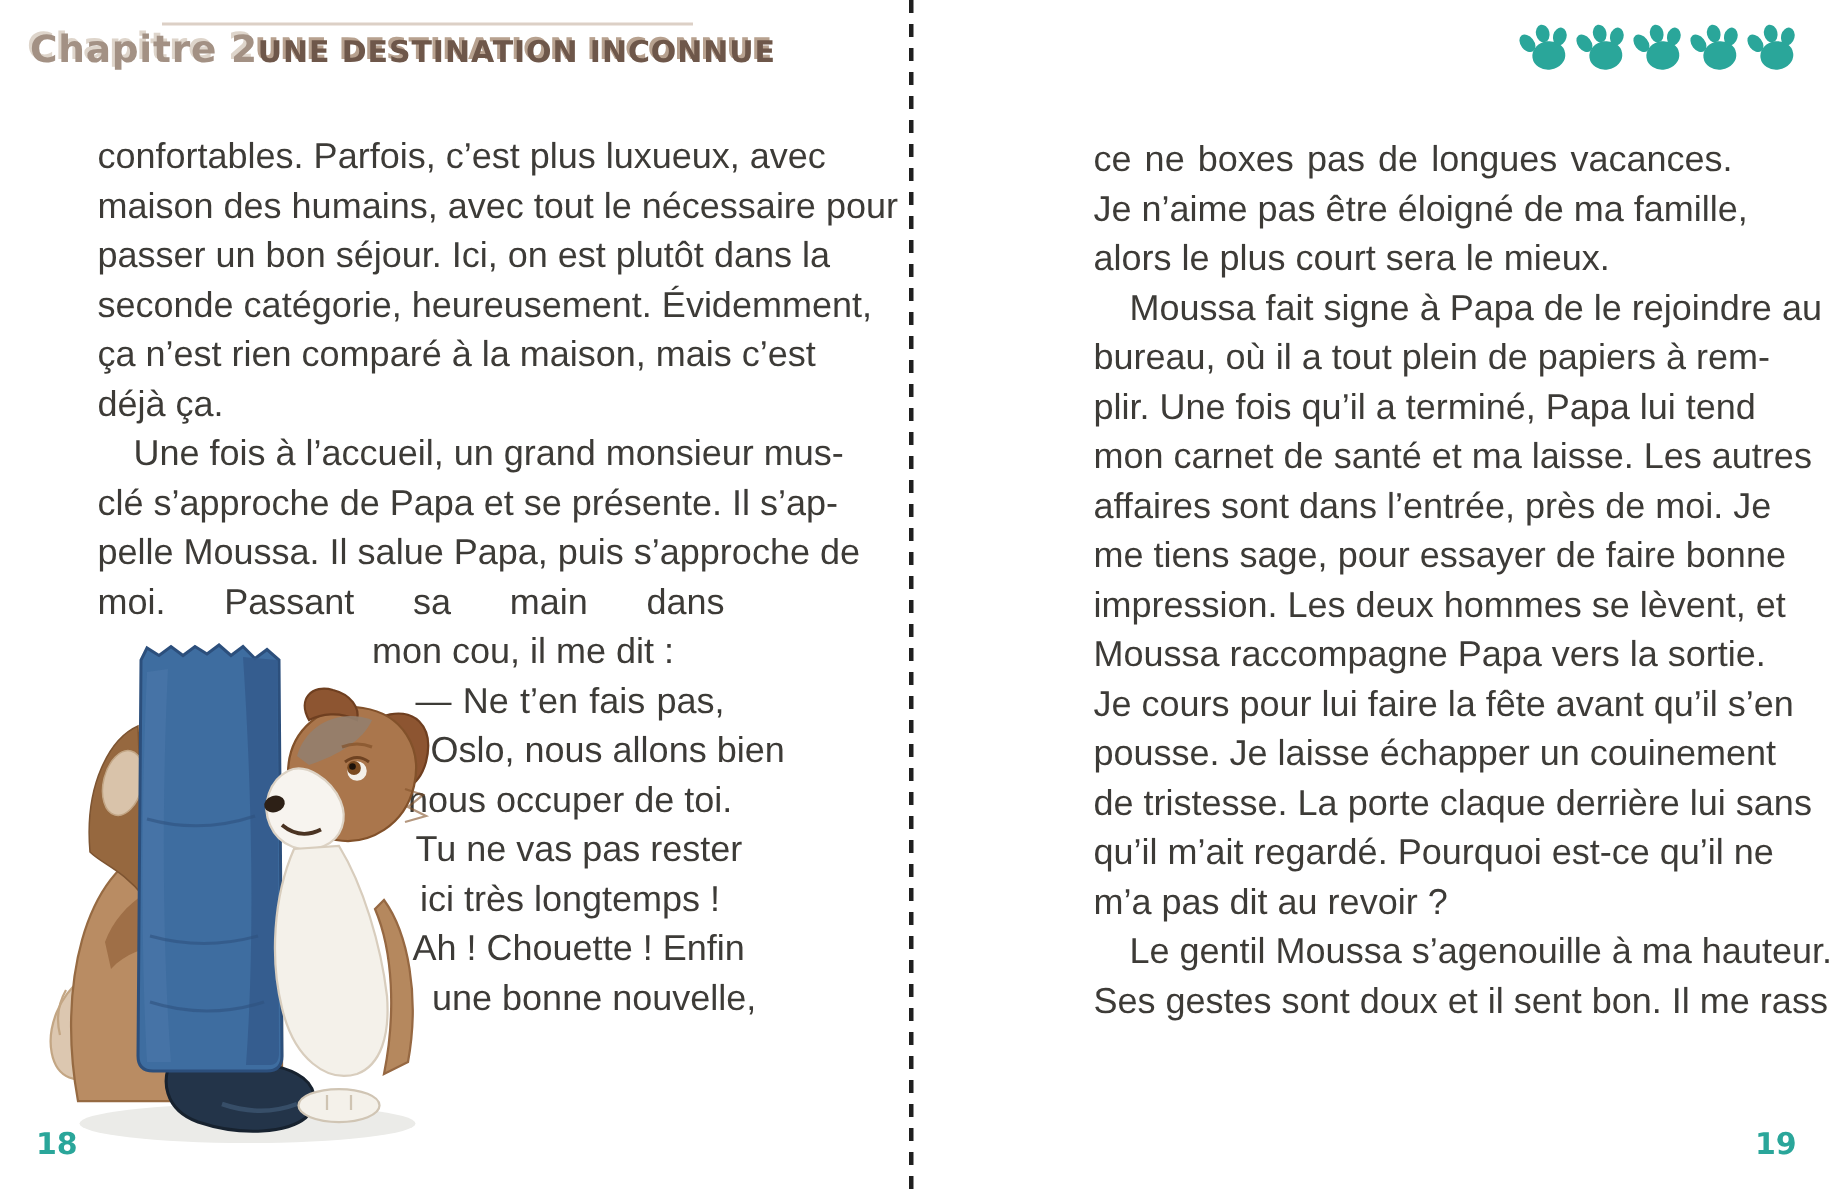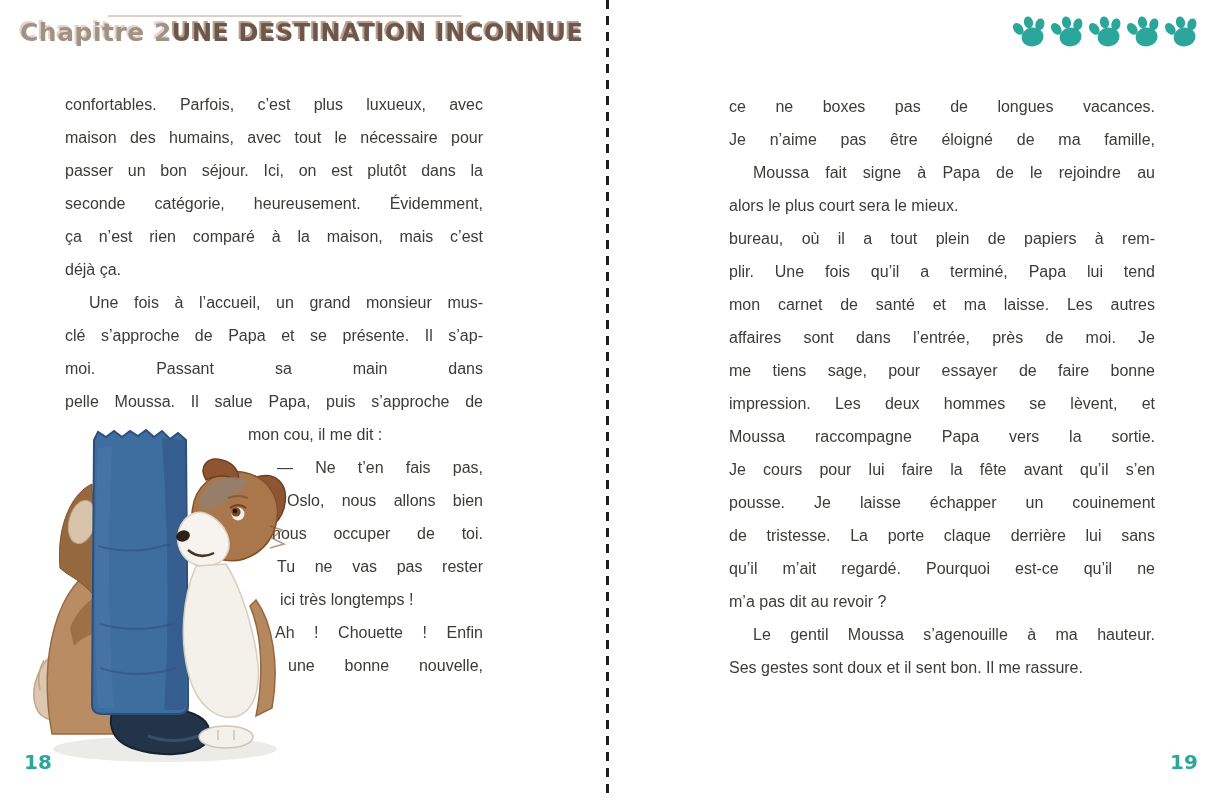--- a/index.html
+++ b/index.html
@@ -6,34 +6,34 @@
   body{width:1220px;height:798px;position:relative;overflow:hidden;
        font-family:"Liberation Sans",sans-serif;}
   .abs{position:absolute;}
 
   
   #chapter-heading{left:20px;top:18px;display:flex;align-items:baseline;
                    font-family:"DejaVu Sans",sans-serif;white-space:nowrap;}
   #chapter-label{font-size:25px;font-weight:bold;letter-spacing:.5px;
                  color:var(--chapter-label,#a39184);
                  text-shadow:-2px -2px 0 #ded5cb;}
-  #chapter-title{font-size:24px;font-weight:bold;letter-spacing:.6px;
+  #chapter-title{font-size:20px;font-weight:bold;letter-spacing:.6px;
                  color:var(--chapter-title,#6e574a);
                  text-shadow:-2px -2px 0 #b7a18f;}
   #header-rule{left:108px;top:15px;width:354px;height:2px;background:#c9b7a7;opacity:.65;}
 
   
   #paw-icons{left:1012px;top:10px;}
 
   
   #page-separator{left:606px;top:0;width:3px;height:798px;
     background:repeating-linear-gradient(180deg,#1f1f1f 0 9px,transparent 9px 16px);}
 
   
-  .page-text{font-size:16px;line-height:33px;color:var(--body-text,#3d3b37);}
+  .page-text{font-size:24px;line-height:33px;color:var(--body-text,#3d3b37);}
   #left-text{left:65px;top:88px;width:418px;}
   #right-text{left:729px;top:90px;width:426px;}
   .line{text-align:justify;text-align-last:justify;white-space:nowrap;}
   .line.endp{text-align-last:left;}
   .line.indent{text-indent:24px;}
 
   
   #left-text .line:nth-child(11){margin-left:183px;}
   #left-text .line:nth-child(12){margin-left:212px;}
   #left-text .line:nth-child(13){margin-left:222px;}
@@ -99,37 +99,37 @@
 
 <div class="abs page-text" id="left-text">
     <div class="line">confortables. Parfois, c’est plus luxueux, avec</div>
     <div class="line">maison des humains, avec tout le nécessaire pour</div>
     <div class="line">passer un bon séjour. Ici, on est plutôt dans la</div>
     <div class="line">seconde catégorie, heureusement. Évidemment,</div>
     <div class="line">ça n’est rien comparé à la maison, mais c’est</div>
     <div class="line endp">déjà ça.</div>
     <div class="line indent">Une fois à l’accueil, un grand monsieur mus-</div>
     <div class="line">clé s’approche de Papa et se présente. Il s’ap-</div>
+    <div class="line">pelle Moussa. Il salue Papa, puis s’approche de</div>
     <div class="line">moi. Passant sa main dans</div>
-    <div class="line">pelle Moussa. Il salue Papa, puis s’approche de</div>
     <div class="line endp">mon cou, il me dit :</div>
     <div class="line">— Ne t’en fais pas,</div>
     <div class="line">Oslo, nous allons bien</div>
     <div class="line">nous occuper de toi.</div>
     <div class="line">Tu ne vas pas rester</div>
     <div class="line endp">ici très longtemps !</div>
     <div class="line">Ah ! Chouette ! Enfin</div>
     <div class="line">une bonne nouvelle,</div>
   </div>
 
 <div class="abs page-text" id="right-text">
     <div class="line">ce ne boxes pas de longues vacances.</div>
     <div class="line">Je n’aime pas être éloigné de ma famille,</div>
+    <div class="line endp">alors le plus court sera le mieux.</div>
     <div class="line indent">Moussa fait signe à Papa de le rejoindre au</div>
-    <div class="line endp">alors le plus court sera le mieux.</div>
     <div class="line">bureau, où il a tout plein de papiers à rem-</div>
     <div class="line">plir. Une fois qu’il a terminé, Papa lui tend</div>
     <div class="line">mon carnet de santé et ma laisse. Les autres</div>
     <div class="line">affaires sont dans l’entrée, près de moi. Je</div>
     <div class="line">me tiens sage, pour essayer de faire bonne</div>
     <div class="line">impression. Les deux hommes se lèvent, et</div>
     <div class="line">Moussa raccompagne Papa vers la sortie.</div>
     <div class="line">Je cours pour lui faire la fête avant qu’il s’en</div>
     <div class="line">pousse. Je laisse échapper un couinement</div>
     <div class="line">de tristesse. La porte claque derrière lui sans</div>

